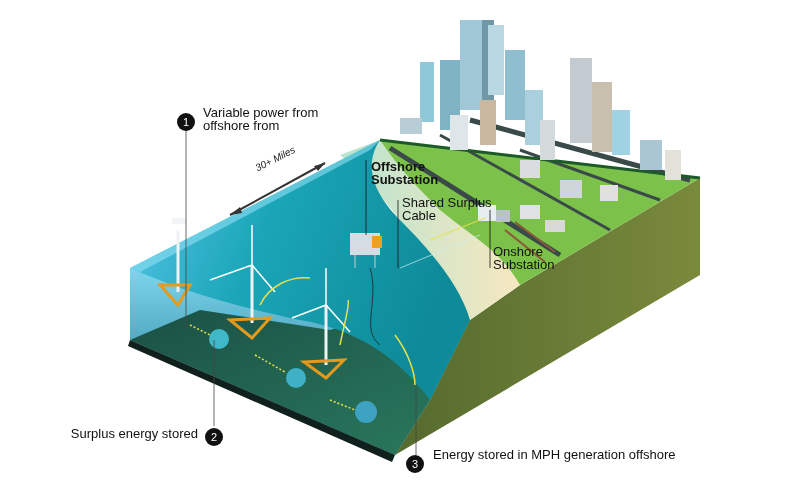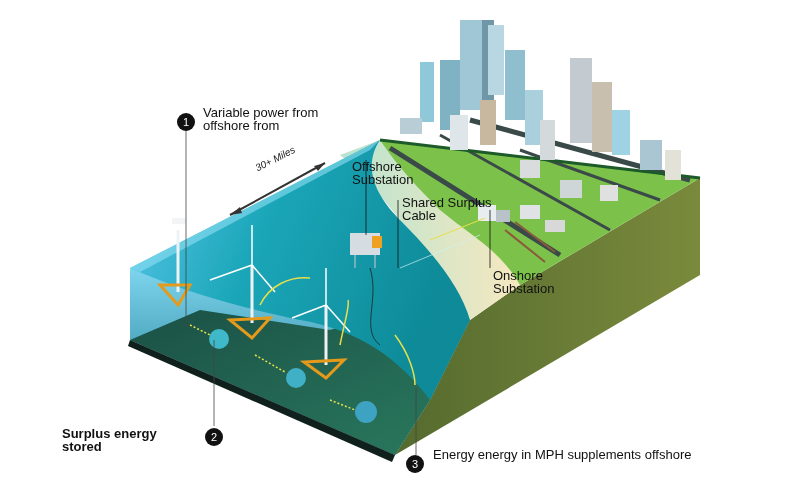--- a/index.html
+++ b/index.html
@@ -1,19 +1,19 @@
 <!DOCTYPE html>
 <html><head>
 <meta charset="utf-8">
 <style>
   html,body{margin:0;padding:0;background:#ffffff;}
   body{width:800px;height:490px;position:relative;overflow:hidden;font-family:"Liberation Sans",sans-serif;}
   #scene{position:absolute;left:0;top:0;width:800px;height:490px;}
   .label{position:absolute;font-size:13px;line-height:13px;color:#111;}
-  .label.right{font-weight:bold;}
+  .label.right{text-align:right;}
   .badge{position:absolute;width:18px;height:18px;border-radius:50%;background:#111;color:#fff;font-size:11px;line-height:18px;text-align:center;font-family:"Liberation Sans",sans-serif;}
   .miles{position:absolute;left:256px;top:163px;font-size:10px;font-style:italic;color:#222;transform:rotate(-27deg);transform-origin:left center;}
 </style>
 </head>
 <body>
 
 <svg id="scene" viewBox="0 0 800 490" xmlns="http://www.w3.org/2000/svg">
   <defs>
     <linearGradient id="seaTop" x1="0" y1="0" x2="1" y2="0.3">
       <stop offset="0" stop-color="#5cc8ec"></stop>
@@ -152,28 +152,28 @@
   <div>offshore from</div>
 </div>
 
 <div class="badge" style="left:205px;top:428px;">2</div>
 <div class="label right" style="left:62px;top:427px;width:136px;">
   <div>Surplus energy stored</div>
 </div>
 
 <div class="badge" style="left:406px;top:455px;">3</div>
 <div class="label" style="left:433px;top:448px;">
-  <div>Energy energy in MPH supplements offshore</div>
+  <div>Energy stored in MPH generation offshore</div>
 </div>
 
-<div class="label" style="left:352px;top:160px;">
+<div class="label" style="left:371px;top:160px;font-weight:bold;">
   <div>Offshore</div>
   <div>Substation</div>
 </div>
 <div class="label" style="left:402px;top:196px;">
   <div>Shared Surplus</div>
   <div>Cable</div>
 </div>
-<div class="label" style="left:493px;top:245px;margin-top:24px;">
+<div class="label" style="left:493px;top:245px;">
   <div>Onshore</div>
   <div>Substation</div>
 </div>
 <div class="miles">30+ Miles</div>
 
 </body></html>

